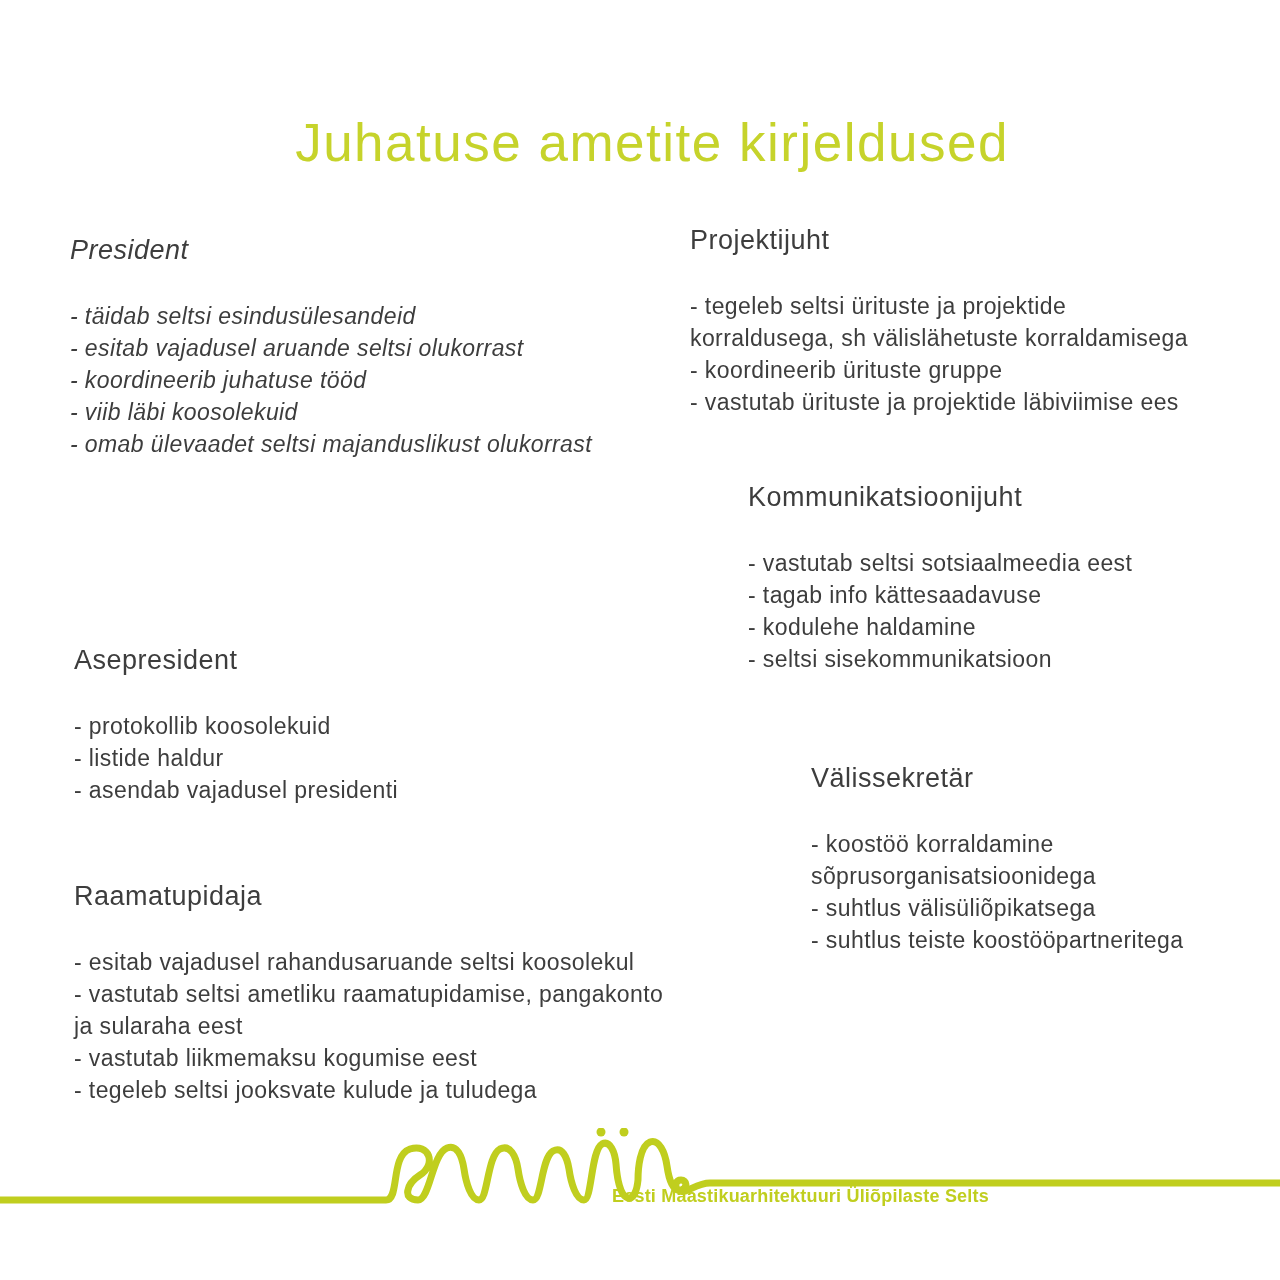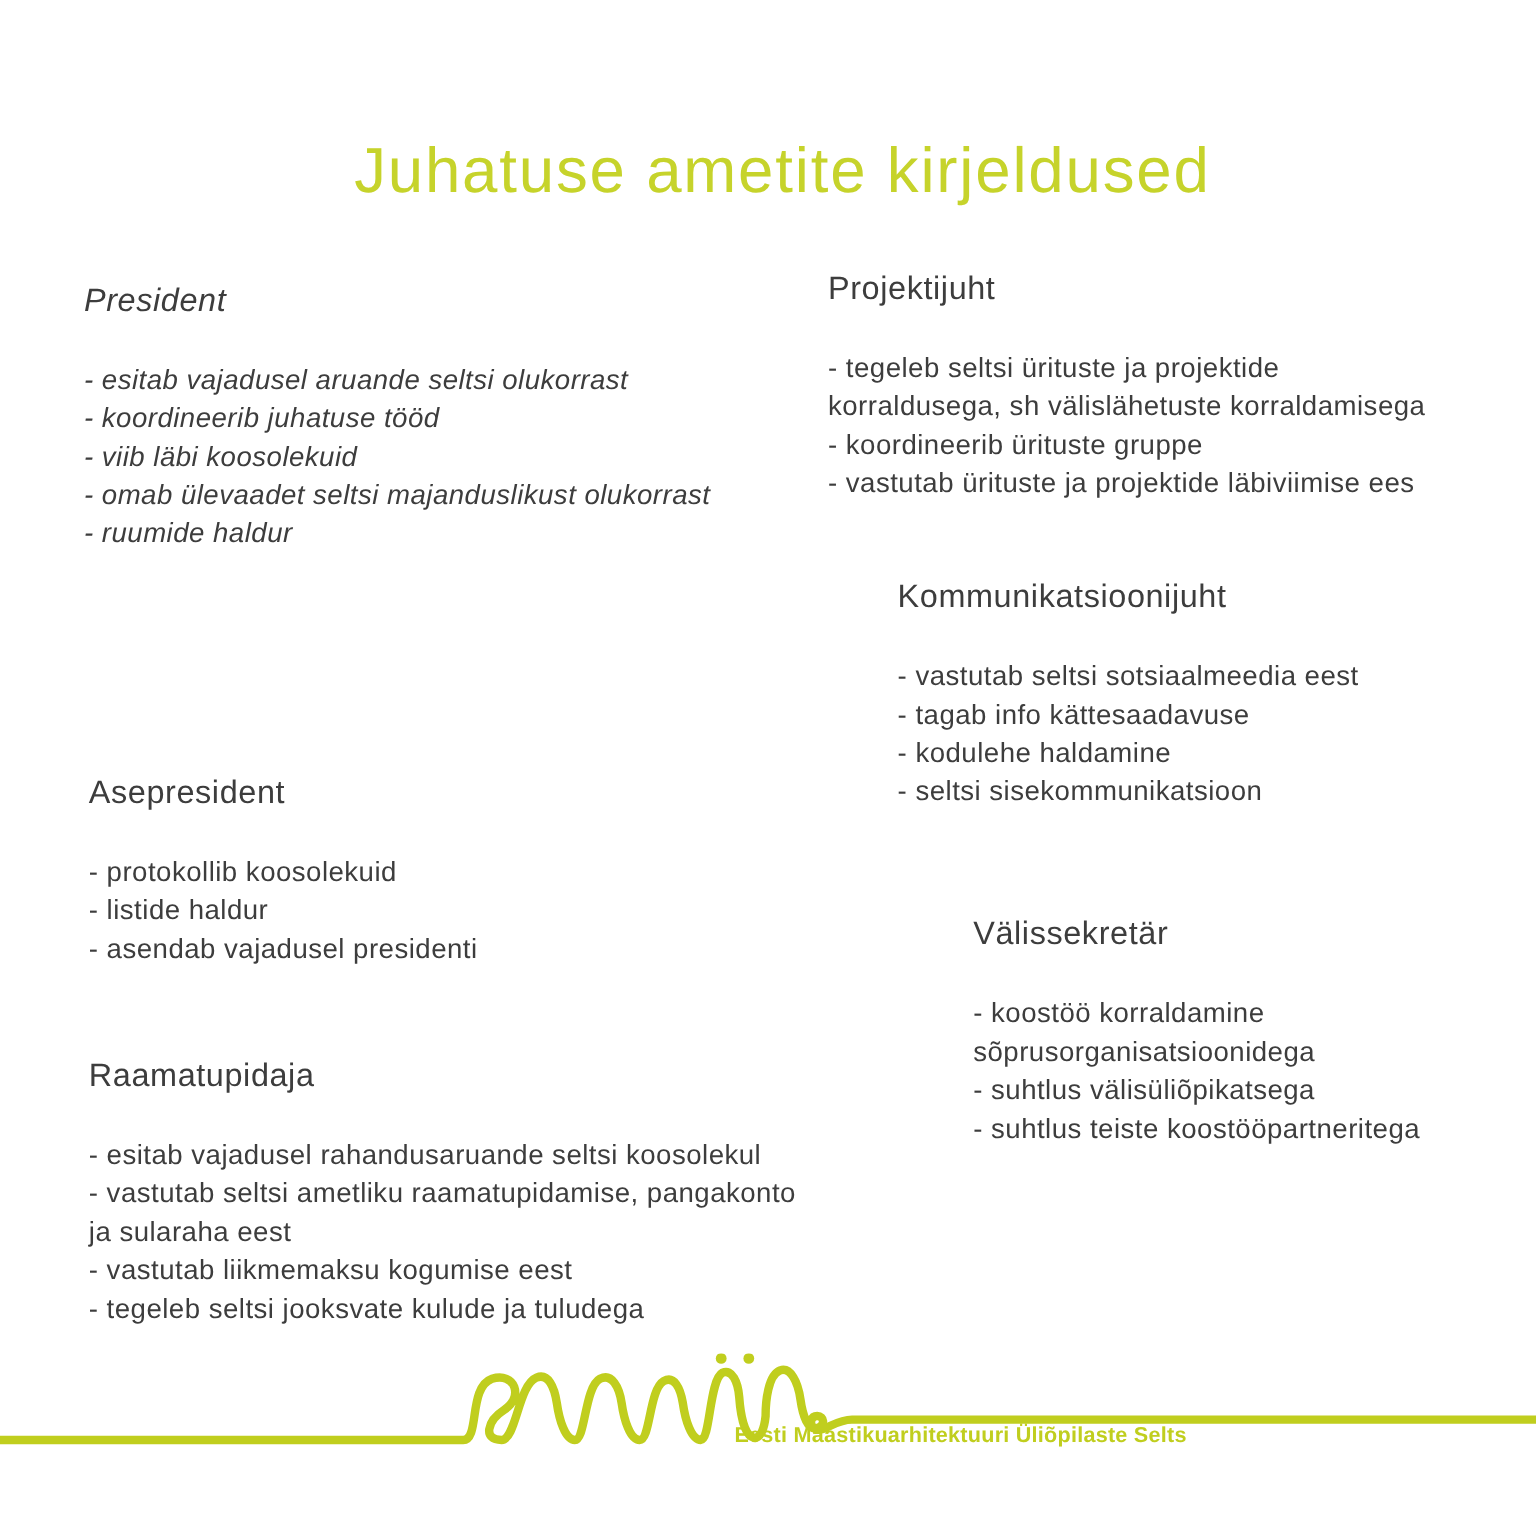--- a/index.html
+++ b/index.html
@@ -70,25 +70,25 @@
   }
 </style>
 </head>
 <body>
 
 <h1 class="page-title">Juhatuse ametite kirjeldused</h1>
 
 <div class="section" id="sec-president">
   <h2>President</h2>
   <div>
+      <p class="bullet">- täidab seltsi esindusülesandeid</p>
       <p class="bullet">- esitab vajadusel aruande seltsi olukorrast</p>
       <p class="bullet">- koordineerib juhatuse tööd</p>
       <p class="bullet">- viib läbi koosolekuid</p>
       <p class="bullet">- omab ülevaadet seltsi majanduslikust olukorrast</p>
-      <p class="bullet">- ruumide haldur</p>
     </div>
 </div>
 
 <div class="section" id="sec-asepresident">
   <h2>Asepresident</h2>
   <div>
       <p class="bullet">- protokollib koosolekuid</p>
       <p class="bullet">- listide haldur</p>
       <p class="bullet">- asendab vajadusel presidenti</p>
     </div>

